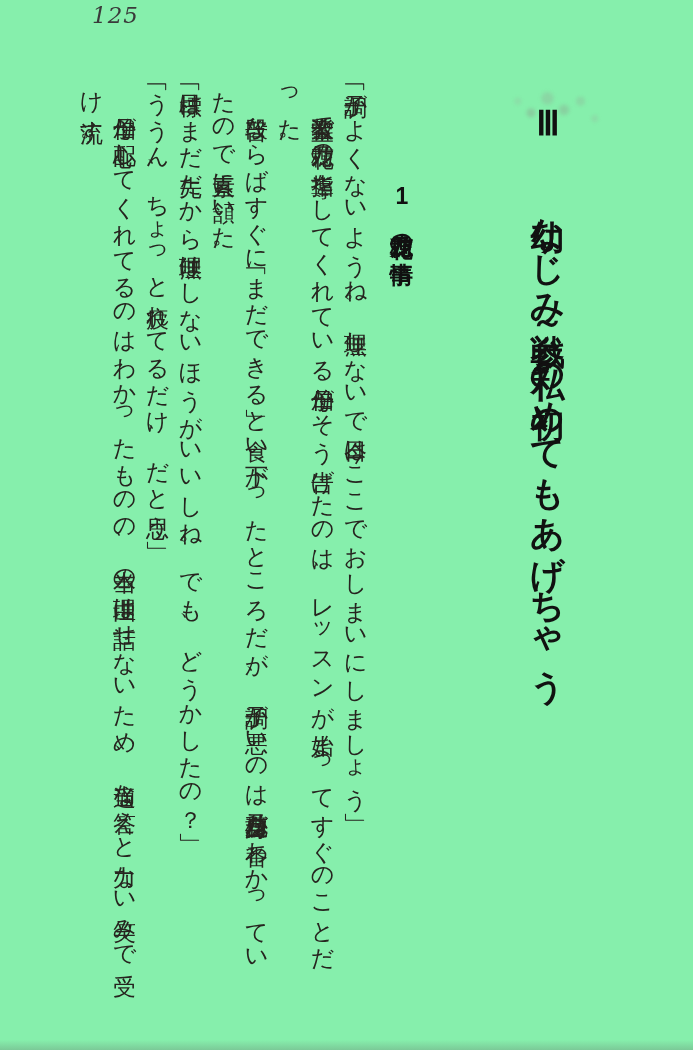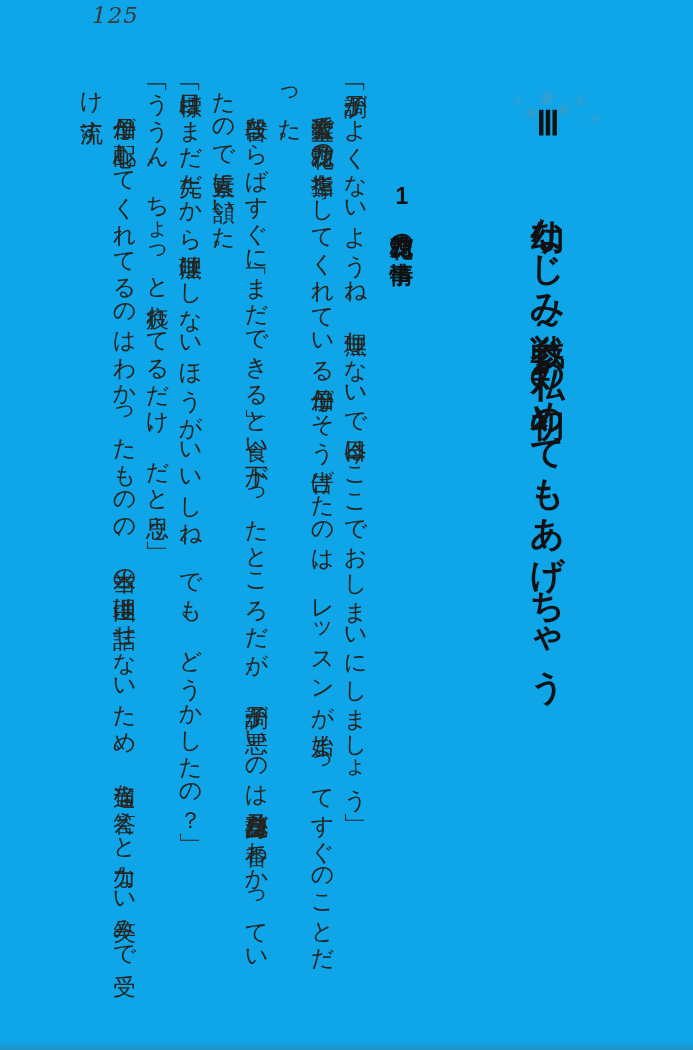--- a/index.html
+++ b/index.html
@@ -3,21 +3,21 @@
 <meta charset="utf-8">
 <style>
   html, body {
     margin: 0;
     padding: 0;
   }
   .page {
     position: relative;
     width: 693px;
     height: 1050px;
-    background: #0ea5e9;
+    background: #86efac;
     overflow: hidden;
     font-family: "Liberation Serif", serif;
   }
   .page-number {
     position: absolute;
     top: 2px;
     left: 92px;
     font-family: "DejaVu Serif", serif;
     font-style: italic;
     font-size: 23px;

